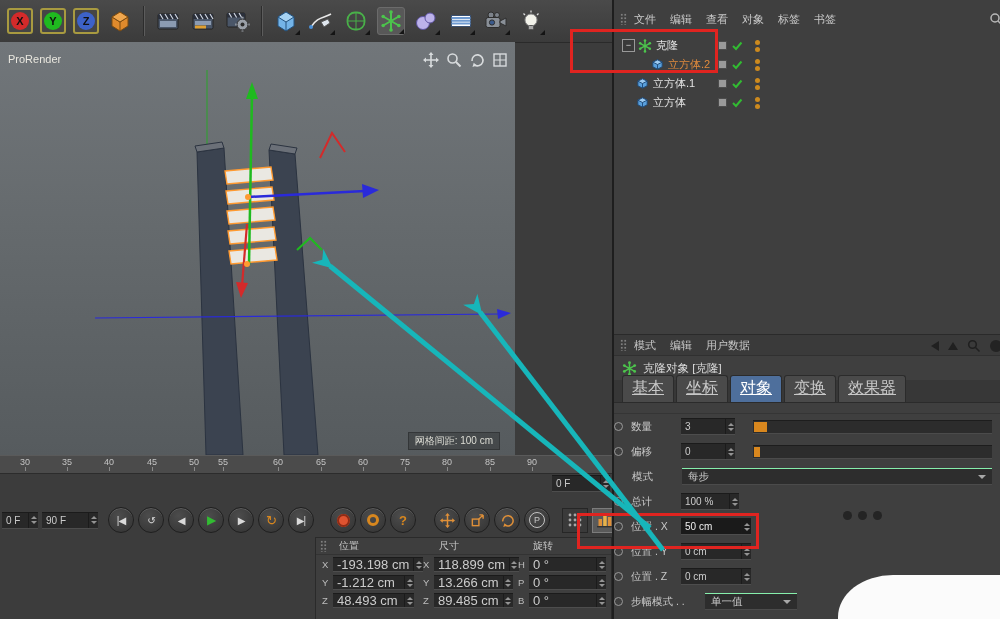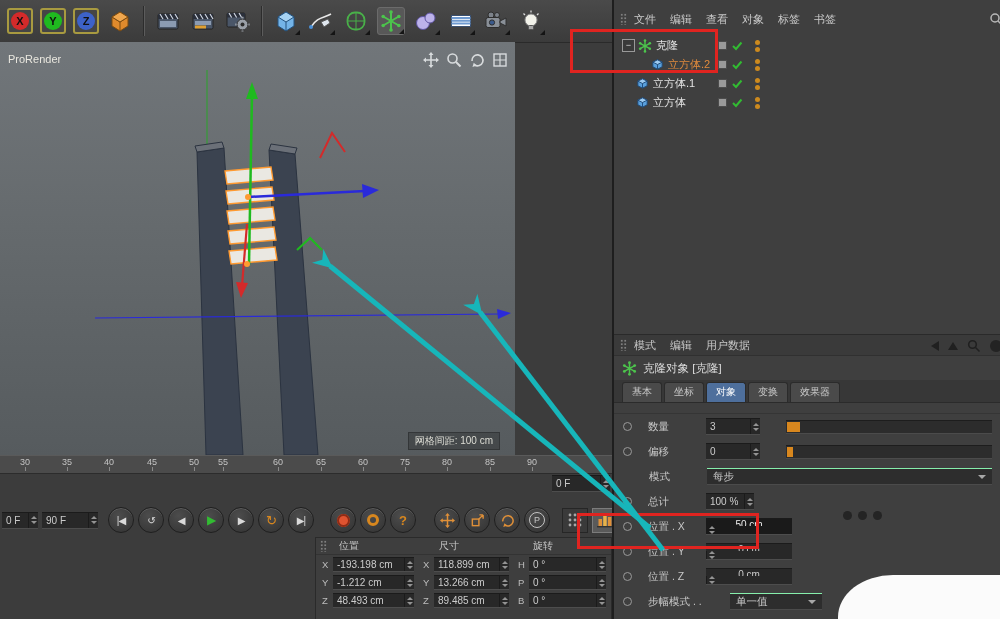--- a/index.html
+++ b/index.html
@@ -68,21 +68,21 @@
   
   .coordpanel{position:absolute;left:315px;top:537px;width:297px;height:82px;background:#3e3e3e;
               border:1px solid #2a2a2a;border-bottom:none;box-sizing:border-box;font-size:10px;}
   .cp-head{display:flex;align-items:center;height:16px;border-bottom:1px solid #333;color:#c8c8c8;}
   .cp-head .grip{margin:0 6px 0 4px;}
   .cp-head span.h1{width:76px;padding-left:6px;} .cp-head span.h2{width:94px;padding-left:24px;box-sizing:border-box;}
   .cp-head span.h3{padding-left:24px;}
   .cp-body{display:grid;grid-template-columns:101px 95px 97px;}
   .cp-cell{display:flex;align-items:center;gap:3px;padding:2px 3px 1px 6px;}
   .cp-cell .axl{width:8px;color:#bdbdbd;font-size:9.5px;flex:none;}
-  .cp-cell .nfield{flex:1;height:15px;font-size:10px;}
+  .cp-cell .nfield{flex:1;height:15px;font-size:13px;}
 
   .grip{width:7px;height:12px;flex:none;background-image:radial-gradient(#808080 1px,transparent 1.3px);
         background-size:3.5px 3.5px;}
 
   
   .rpanel{position:absolute;left:612px;top:0;width:388px;height:619px;background:#3f3f3f;
           border-left:2px solid #1e1e1e;box-sizing:border-box;overflow:hidden;}
   .om-menu{margin-top:8px;height:22px;display:flex;align-items:center;font-size:11px;color:#cacaca;
            padding-left:6px;position:relative;}
   .om-menu .mi{padding:0 7px;}
@@ -107,30 +107,30 @@
   .am-menu{height:20px;background:#3a3a3a;border-bottom:1px solid #303030;display:flex;align-items:center;
            font-size:11px;color:#c8c8c8;padding-left:6px;position:relative;}
   .am-menu .mi{padding:0 7px;}
   .am-icons{position:absolute;right:6px;top:4px;display:flex;gap:9px;align-items:center;}
   .tri-l{width:0;height:0;border-top:5px solid transparent;border-bottom:5px solid transparent;border-right:8px solid #202020;}
   .tri-u{width:0;height:0;border-left:5px solid transparent;border-right:5px solid transparent;border-bottom:8px solid #202020;}
   .half-dot{width:12px;height:12px;border-radius:50%;background:#232323;margin-right:-8px;}
   .am-title{height:24px;display:flex;align-items:center;gap:6px;padding-left:8px;font-size:11.5px;color:#dcdcdc;}
   .am-tabs{display:flex;gap:2px;align-items:flex-end;height:22px;padding-left:8px;background:#373737;
            border-bottom:1px solid #2b2b2b;}
-  .tab{background:#4a4a4a;color:#c8c8c8;font-size:10px;padding:2px 9px 3px;border-radius:3px 3px 0 0;
-       border:1px solid #2b2b2b;border-bottom:none;}
+  .tab{background:#4a4a4a;color:#c8c8c8;font-size:16px;padding:2px 9px 3px;border-radius:3px 3px 0 0;
+       border:1px solid #2b2b2b;border-bottom:none;text-decoration:underline;}
   .tab.active{background:var(--tab-blue,#4e6f9c);color:#fff;}
   .am-sliver{height:10px;border-bottom:1px solid #353535;}
-  .arow{height:25px;display:flex;align-items:center;padding-left:9px;gap:16px;font-size:10.5px;color:#c8c8c8;}
+  .arow{height:25px;display:flex;align-items:center;padding-left:0;gap:8px;font-size:10.5px;color:#c8c8c8;}
   .kf{width:7px;height:7px;border:1.5px solid #9a9a9a;border-radius:50%;flex:none;box-sizing:content-box;}
   .kfspace{width:10px;flex:none;}
   .alabel{width:42px;flex:none;white-space:nowrap;overflow:visible;}
   .alabel.wide{width:66px;}
-  .afield{width:54px;flex:none;} .afield.posf{width:86px;flex-direction:column;}
+  .afield{width:54px;flex:none;} .afield.posf{width:70px;}
   .afield.editing{background:#1a1a1a;} .afield.editing .val{color:#efefef;}
   .slider{flex:1;height:12px;background:#2c2c2c;border-top:1px solid #1d1d1d;border-bottom:1px solid #4b4b4b;
           margin:0 8px 0 10px;position:relative;}
   .slider .fill{position:absolute;left:1px;top:1px;bottom:1px;background:var(--accent-orange,#d8871e);}
   .dropdown{flex:1;height:17px;background:#2d2d2d;border-top:1px solid #86efac;border-bottom:1px solid #4b4b4b;
             margin-right:8px;display:flex;align-items:center;padding:0 6px;box-sizing:border-box;}
   .dropdown.short{flex:none;width:92px;}
   .caret{margin-left:auto;width:0;height:0;border-left:4px solid transparent;border-right:4px solid transparent;
          border-top:4px solid #a8a8a8;}
 
@@ -741,21 +741,21 @@
         <span class="kfspace"></span>
         <span class="alabel">模式</span>
         <span class="dropdown">
             <span>每步</span>
             <span class="caret"></span>
           </span>
       </div>
       <div class="arow">
         <span class="kf"></span>
         <span class="alabel">总计</span>
-        <span class="nfield afield" style="width:48px">
+        <span class="nfield afield" style="width:58px">
             <span class="val">100 %</span>
             <span class="spin">
               <i class="up"></i>
               <i class="dn"></i>
             </span>
           </span>
       </div>
       <div class="arow">
         <span class="kf"></span>
         <span class="alabel">位置 . X</span>

